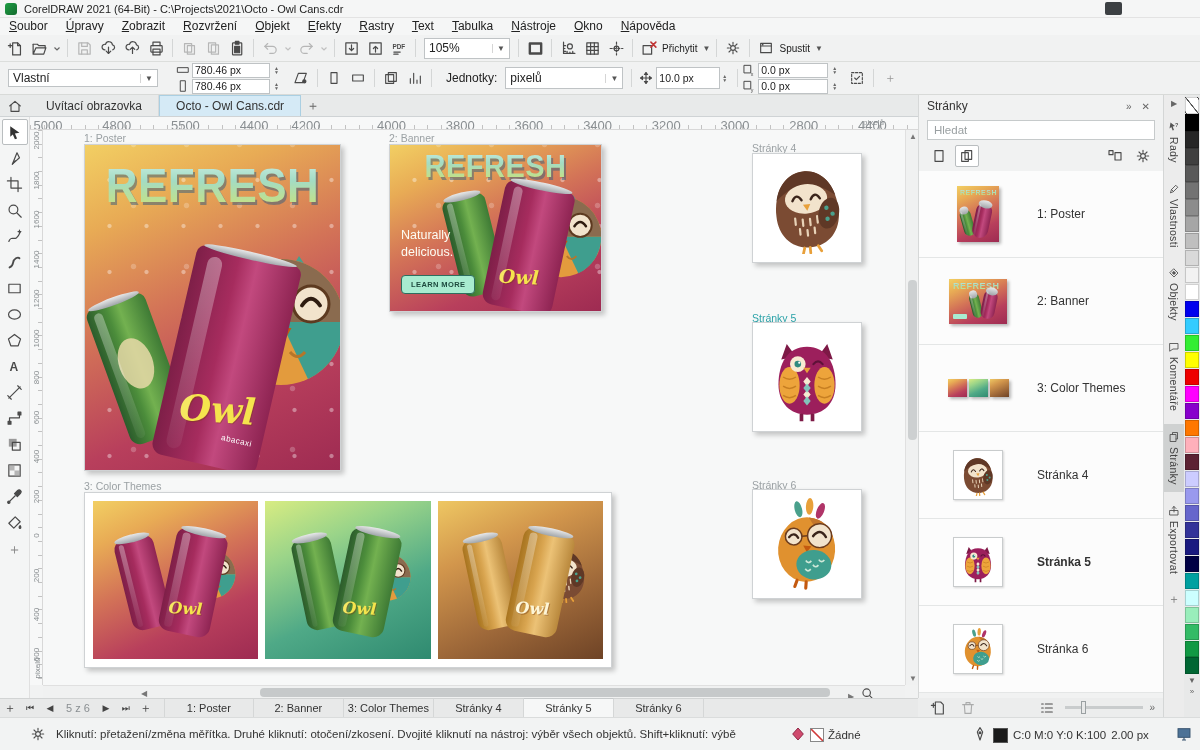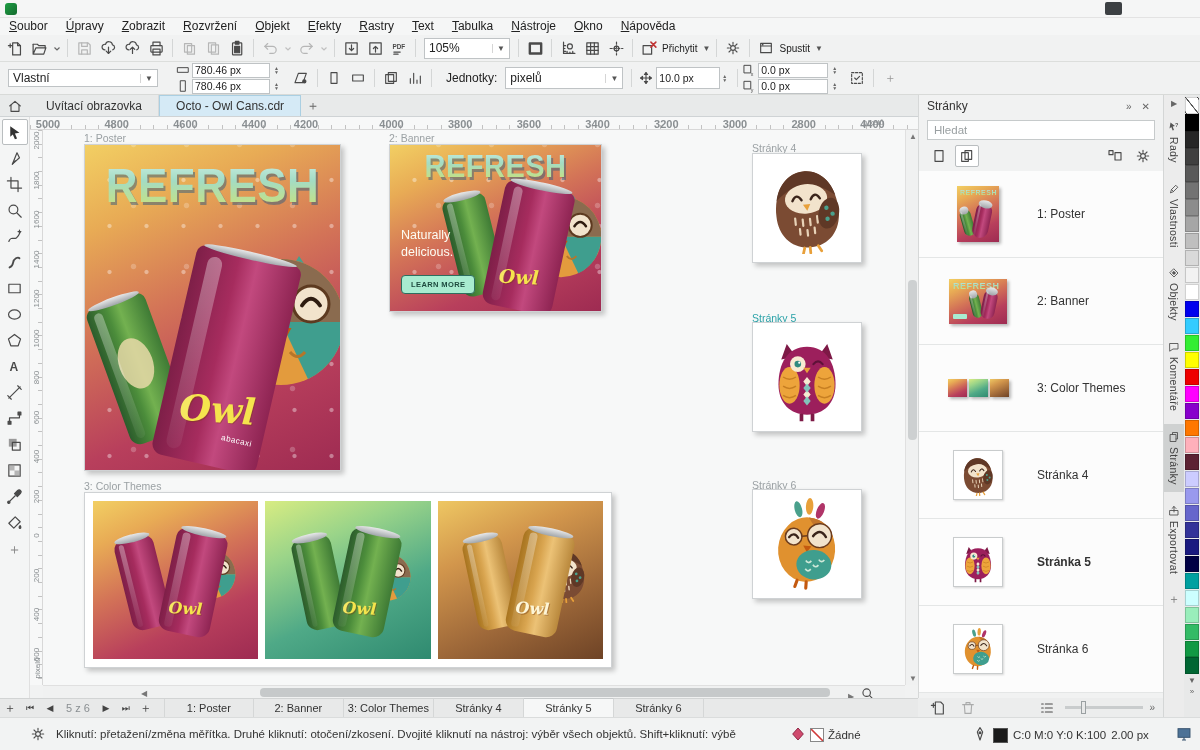--- a/index.html
+++ b/index.html
@@ -45,21 +45,21 @@
   
   .toolbox { position:absolute; left:0; top:117px; width:30px; height:582px; background:#f4f5f5; border-right:1px solid #e0e0e0; display:flex; flex-direction:column; align-items:center; padding-top:2px; }
   .tool { width:26px; height:26px; display:flex; align-items:center; justify-content:center; border-radius:2px; position:relative; }
   .tool svg { width:17px; height:17px; }
   .tool.active { background:#fff; border:1px solid #b9bdbf; }
   .tool-plus { color:#888; font-size:14px; margin-top:6px; }
 
   
   .hruler { position:absolute; left:30px; top:117px; width:888px; height:13px; background:#f7f8f8; border-bottom:1px solid #d8d8d8; overflow:hidden; }
   .hruler .ticks { position:absolute; left:0; bottom:0; width:100%; height:4px; background:repeating-linear-gradient(to right,#c2c2c2 0 1px,transparent 1px 13.7px); }
-  .hr-num { position:absolute; top:1px; font-size:11px; color:#8a8f92; transform:translateX(-50%);font-weight:bold; }
+  .hr-num { position:absolute; top:1px; font-size:13px; color:#8a8f92; transform:translateX(-50%); }
   .hr-unit { position:absolute; right:34px; top:1px; font-size:8px; color:#8a8f92; }
   .vruler { position:absolute; left:30px; top:130px; width:13px; height:555px; background:#f7f8f8; border-right:1px solid #d8d8d8; overflow:hidden; }
   .vruler .ticks { position:absolute; right:0; top:0; height:100%; width:4px; background:repeating-linear-gradient(to bottom,#c2c2c2 0 1px,transparent 1px 13.7px); }
   .vr-num { position:absolute; left:1px; font-size:8px; color:#8a8f92; transform:rotate(-90deg); transform-origin:center; width:24px; text-align:center; margin-left:-7px; }
   .vr-unit { position:absolute; left:-5px; bottom:14px; font-size:8px; color:#8a8f92; transform:rotate(-90deg); width:24px; }
   .ruler-origin { position:absolute; left:30px; top:117px; width:13px; height:13px; background:#eff0f0; border-right:1px solid #d8d8d8; border-bottom:1px solid #d8d8d8; }
 
   
   .canvas { position:absolute; left:43px; top:130px; width:862px; height:555px; background:#f7f8f8; overflow:hidden; }
   .page-label { position:absolute; font-size:10.5px; color:#9ba1a4; }
@@ -155,20 +155,21 @@
   .ink-swatch { width:15px; height:15px; background:#1a1a1a; border:1px solid #555; }
   .sb-monitor { position:absolute; left:1176px; top:8px; }
 </style>
 </head>
 <body>
 
 <div id="app">
 
   <div class="titlebar">
     <span class="corel-logo"></span>
+    <span>CorelDRAW 2021 (64-Bit) - C:\Projects\2021\Octo - Owl Cans.cdr</span>
     <span class="tb-right-ico"></span>
   </div>
 
   <div class="menubar" id="menubar">
       <span class="menu-item">Soubor</span>
       <span class="menu-item">Úpravy</span>
       <span class="menu-item">Zobrazit</span>
       <span class="menu-item">Rozvržení</span>
       <span class="menu-item">Objekt</span>
       <span class="menu-item">Efekty</span>
@@ -587,21 +588,21 @@
         </svg>
       </div>
       <div class="tool-plus">＋</div>
     </div>
 
   <div class="ruler-origin"></div>
   <div class="hruler" id="hruler">
       <span class="ticks"></span>
       <span class="hr-num" style="left: 18px;">5000</span>
       <span class="hr-num" style="left: 86.7px;">4800</span>
-      <span class="hr-num" style="left: 155.4px;">4600</span>
+      <span class="hr-num" style="left: 155.4px;">5500</span>
       <span class="hr-num" style="left: 224.1px;">4400</span>
       <span class="hr-num" style="left: 276px;">4200</span>
       <span class="hr-num" style="left: 361.5px;">4000</span>
       <span class="hr-num" style="left: 430.2px;">3800</span>
       <span class="hr-num" style="left: 498.9px;">3600</span>
       <span class="hr-num" style="left: 567.6px;">3400</span>
       <span class="hr-num" style="left: 636.3px;">3200</span>
       <span class="hr-num" style="left: 705px;">3000</span>
       <span class="hr-num" style="left: 773.7px;">2800</span>
       <span class="hr-num" style="left: 842.4px;">4400</span>

